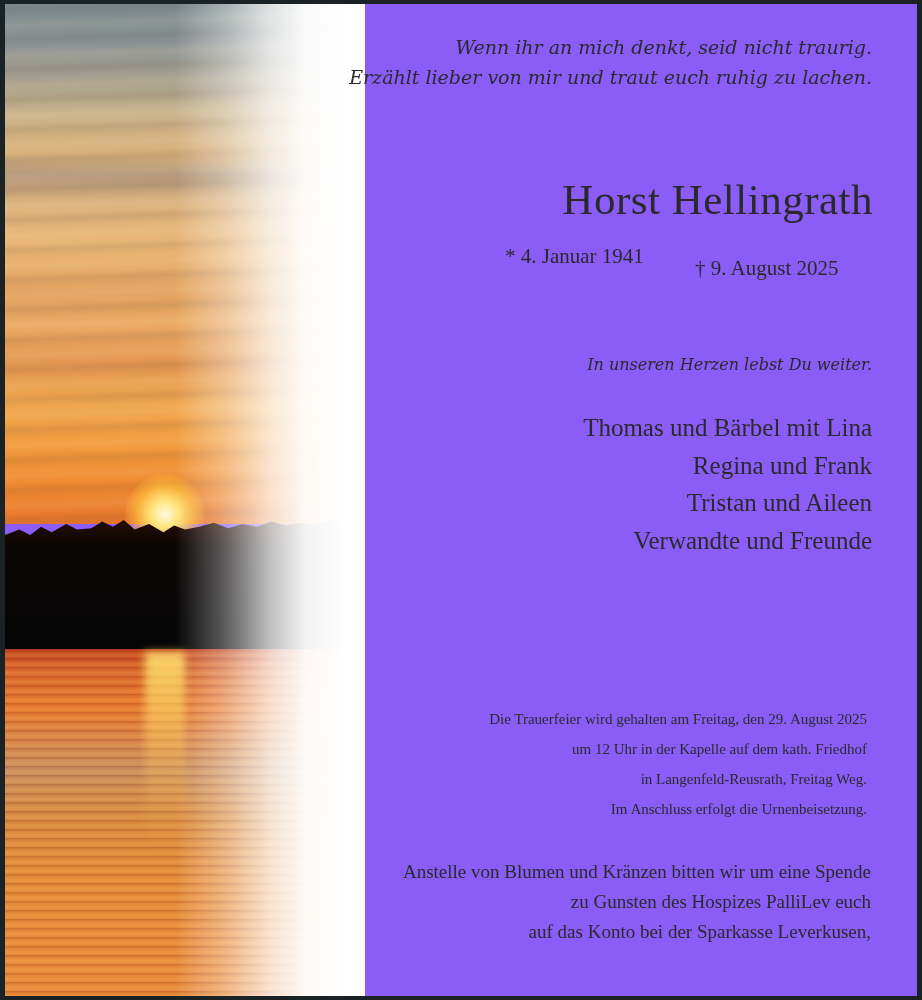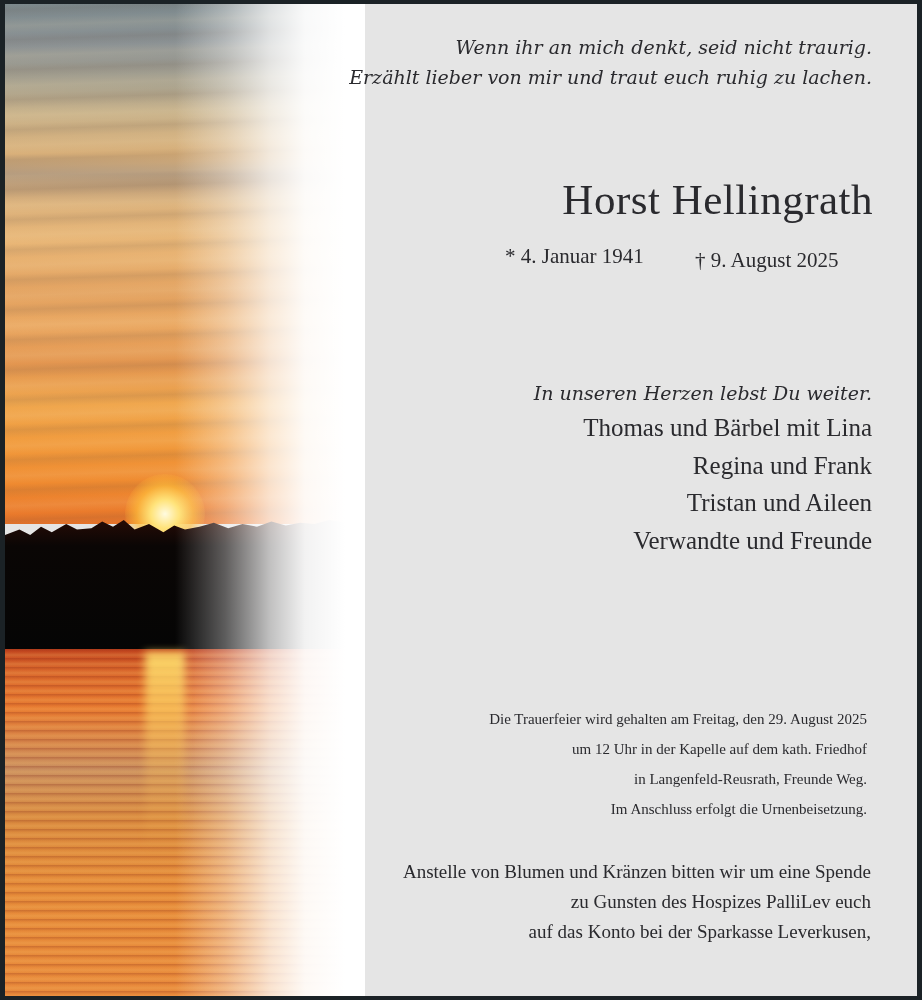--- a/index.html
+++ b/index.html
@@ -1,19 +1,19 @@
 <!DOCTYPE html>
 <html><head>
   <meta charset="utf-8">
   <style>
     * { margin: 0; padding: 0; box-sizing: border-box; }
     html, body { width: 922px; height: 1000px; background: #1b2226; overflow: hidden; }
     .frame {
       position: absolute; left: 5px; top: 4px; width: 912px; height: 992px;
-      background: #e5e5e5; overflow: hidden;
+      background: #8b5cf6; overflow: hidden;
     }
     
     .photo {
       position: absolute; left: 0; top: 0; width: 360px; height: 992px;
     }
     .sky {
       position: absolute; left: 0; top: 0; width: 100%; height: 520px;
       background:
         linear-gradient(180deg,
           #7d8a8e 0px, #8c9294 40px, #a9a28e 80px, #c9b28a 110px,
@@ -74,22 +74,22 @@
     .motto { top: 28px; font-size: 19px; line-height: 30px; }
     .name {
       top: 168px; right: 44px; font-size: 43px; line-height: 56px;
       font-style: normal; font-family: "Liberation Serif", serif; letter-spacing: 0.5px; text-align: right;
     }
     .dates {
       position: absolute; top: 240px; left: 500px; width: 360px; height: 30px;
       font-family: "Liberation Serif", serif; font-size: 21px; color: #2a2a2e;
     }
     .dates .birth { position: absolute; left: 0; top: 0; text-align: right; }
-    .dates .death { position: absolute; left: 190px; top: 4px; text-align: right; }
-    .farewell { top: 346px; font-size: 19px; line-height: 30px; margin-top: 28px; }
+    .dates .death { position: absolute; left: 190px; top: 12px; text-align: right; }
+    .farewell { top: 346px; font-size: 16px; line-height: 30px; }
     .family {
       top: 405px; font-size: 25px; line-height: 37.5px;
       font-family: "Liberation Serif", serif; font-style: normal;
     }
     .address {
       top: 592px; font-size: 19px; line-height: 34px;
       font-family: "Liberation Serif", serif; font-style: normal;
     }
     .ceremony {
       top: 700px; right: 50px; font-size: 15px; line-height: 30px;
@@ -137,21 +137,21 @@
     <span class="line">Tristan und Aileen</span>
     <span class="line">Verwandte und Freunde</span>
   </div>
 
   <div class="text address">
   </div>
 
   <div class="text ceremony">
     <span class="line">Die Trauerfeier wird gehalten am Freitag, den 29. August 2025</span>
     <span class="line">um 12 Uhr in der Kapelle auf dem kath. Friedhof</span>
-    <span class="line">in Langenfeld-Reusrath, Freunde Weg.</span>
+    <span class="line">in Langenfeld-Reusrath, Freitag Weg.</span>
     <span class="line">Im Anschluss erfolgt die Urnenbeisetzung.</span>
   </div>
 
   <div class="text donation">
     <span class="line">Anstelle von Blumen und Kränzen bitten wir um eine Spende</span>
     <span class="line">zu Gunsten des Hospizes PalliLev euch</span>
     <span class="line">auf das Konto bei der Sparkasse Leverkusen,</span>
   </div>
 
 </div>

